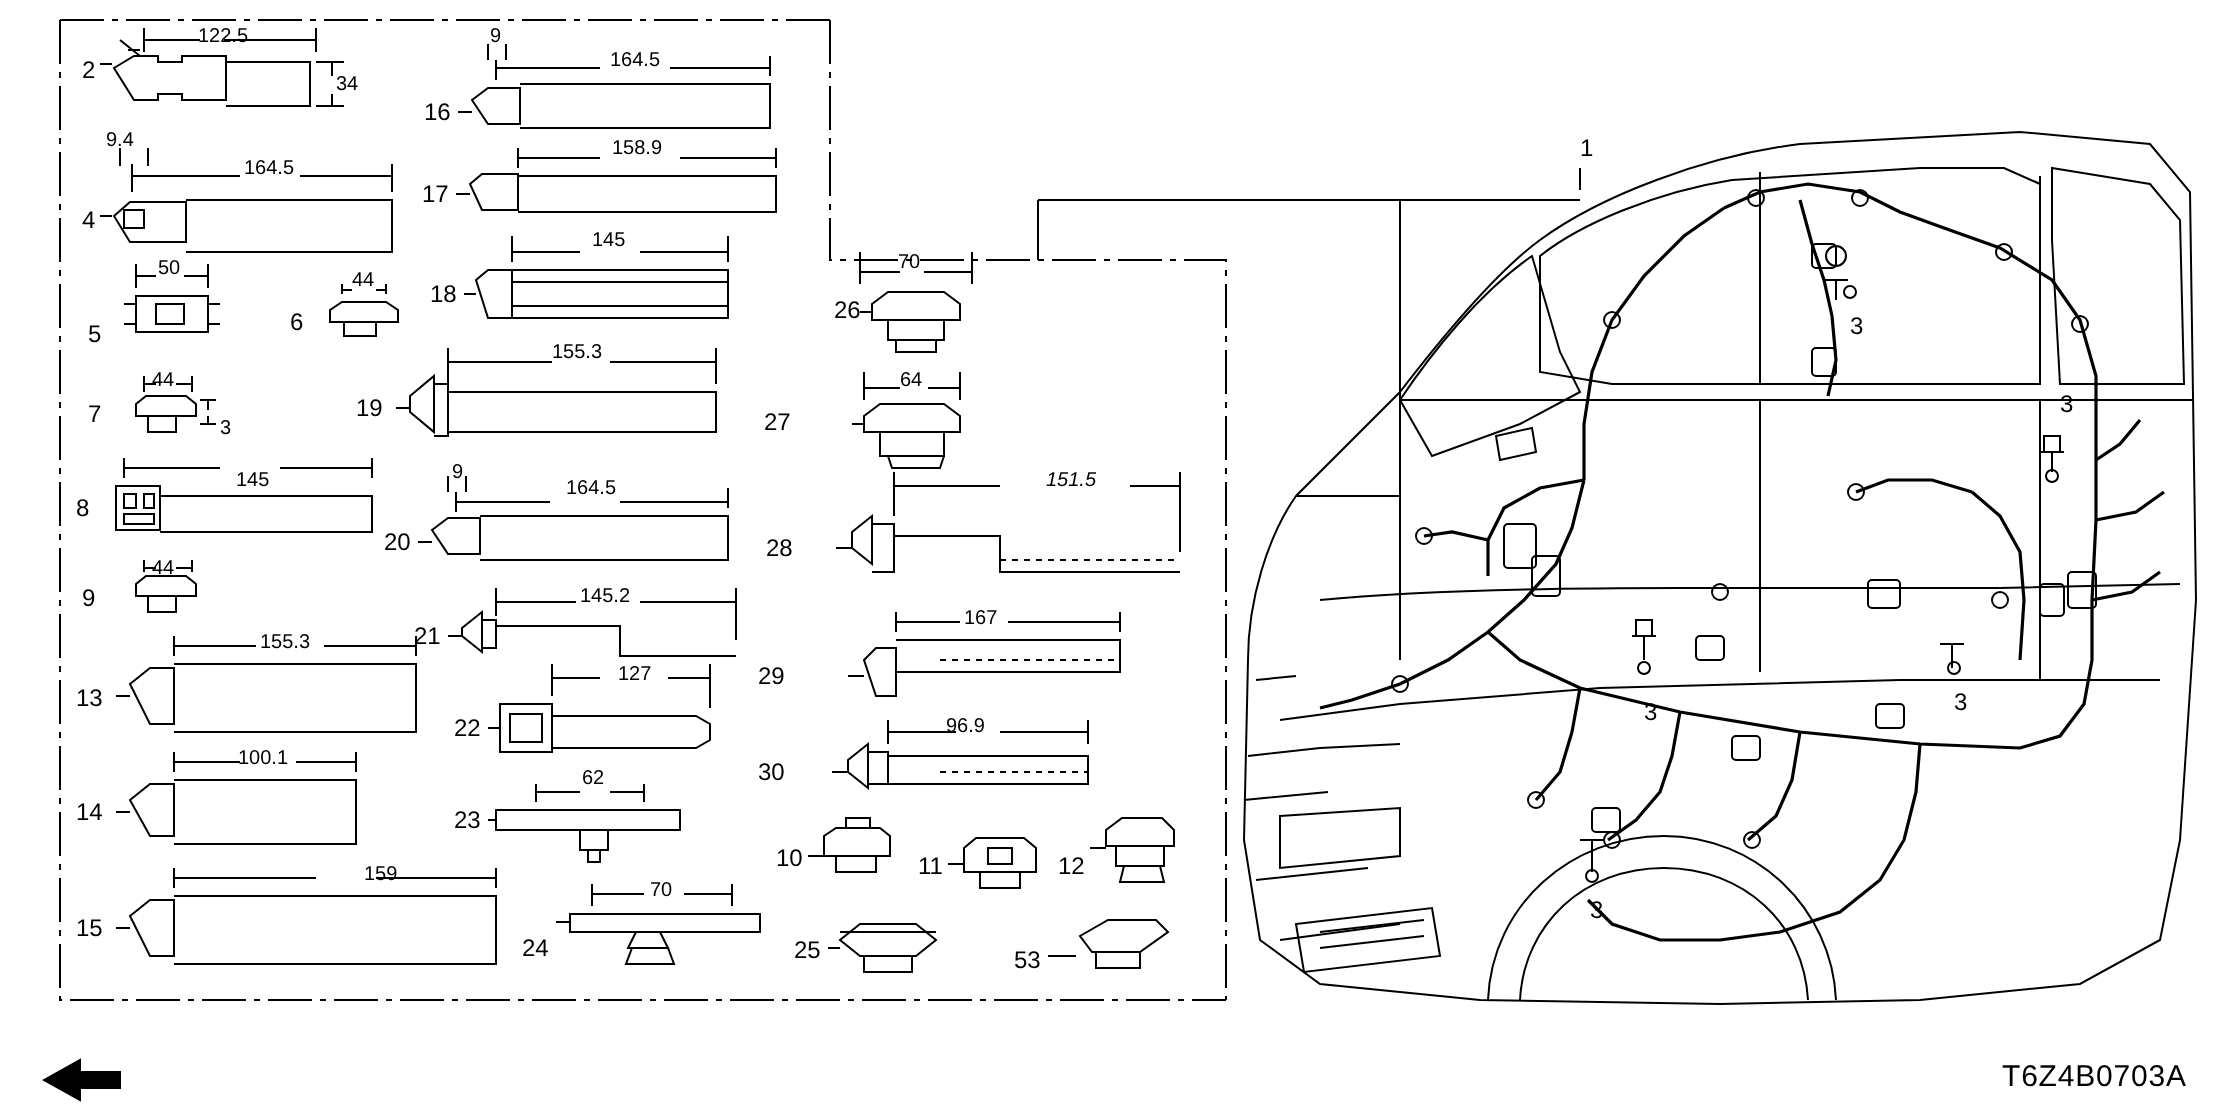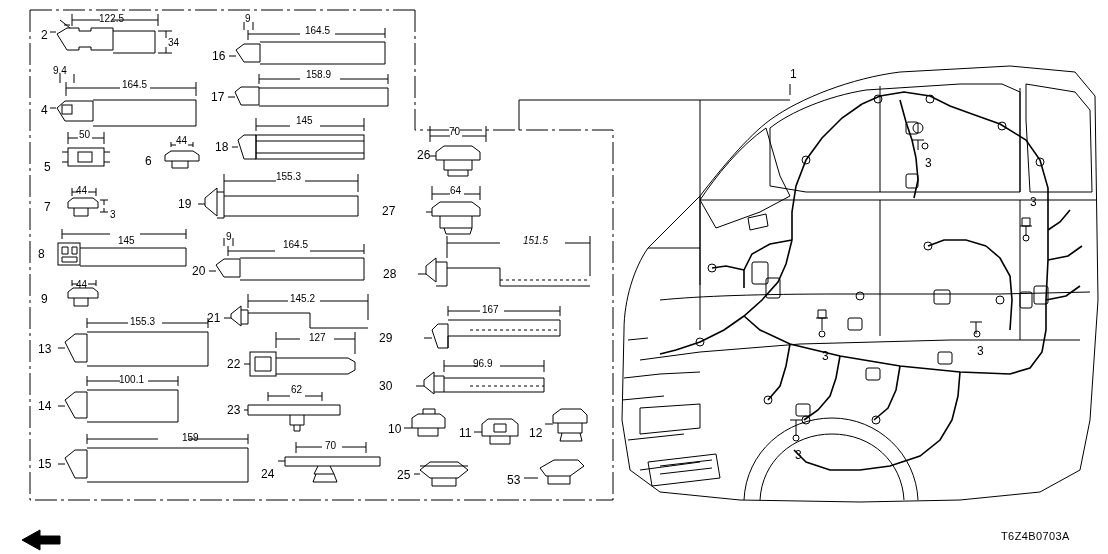--- a/index.html
+++ b/index.html
@@ -1,21 +1,21 @@
 <!DOCTYPE html>
 <html><head>
 <meta charset="utf-8">
 <style>
   html,body{margin:0;padding:0;background:#ffffff;}
   body{width:1108px;height:554px;position:relative;font-family:"Liberation Sans",sans-serif;color:#000;}
   #sheet{position:absolute;left:0;top:0;width:1108px;height:554px;overflow:hidden;}
   svg{position:absolute;left:0;top:0;}
   .dim{position:absolute;font-size:10px;line-height:10.5px;white-space:nowrap;}
   .idx{position:absolute;font-size:12px;line-height:12px;font-weight:normal;white-space:nowrap;}
-  .partcode{position:absolute;font-size:11px;letter-spacing:.4px;}
+  .partcode{position:absolute;font-size:15px;letter-spacing:.4px;}
   .fr{position:absolute;font-size:22px;font-weight:normal;font-style:italic;margin-top:32px;}
 </style>
 </head>
 <body>
 
 <div id="sheet">
 
 <svg width="1108" height="554" viewBox="0 0 1108 554">
   <g fill="none" stroke="#000" stroke-width="1">
 

